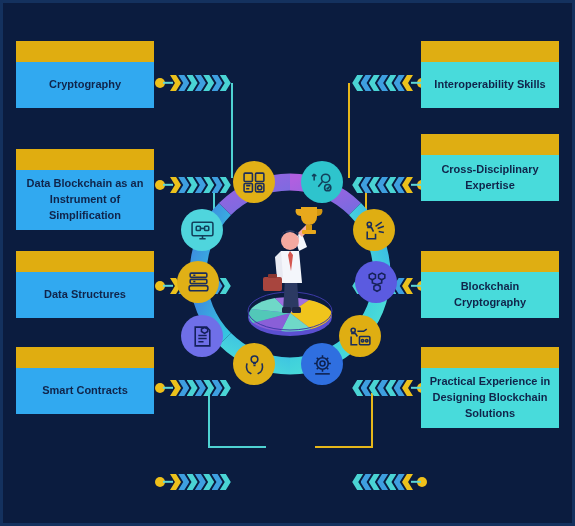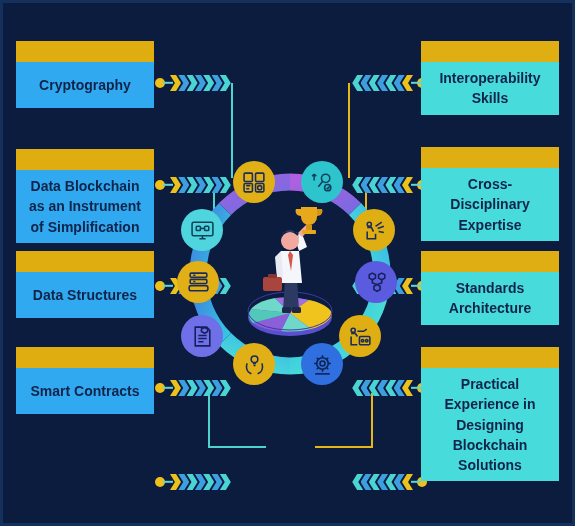--- a/index.html
+++ b/index.html
@@ -33,21 +33,21 @@
   }
   .card .hdr{
     height:21px;
     background:#e0ad10;
   }
   .card .body{
     min-height:46px;
     display:flex;align-items:center;justify-content:center;
     text-align:center;
     color:#10244a;
-    font-size:14px;
+    font-size:11px;
     font-weight:bold;
     line-height:1.45;
     padding:6px 8px;
     box-sizing:border-box;
   }
   
   .card.left{left:13px;}
   .card.left .body{background:#31a9f0;}
   .card.left .shadow{
     position:absolute;left:-5px;top:5px;
@@ -152,33 +152,33 @@
 
 
   <div class="card right" style="top:38px">
     <div class="shadow"></div>
     <div class="inner">
       <div class="hdr"></div>
       <div class="body">Interoperability Skills</div>
     </div>
   </div>
 
-  <div class="card right" style="top:144px">
+  <div class="card right" style="top:131px">
     <div class="shadow"></div>
     <div class="inner">
       <div class="hdr"></div>
       <div class="body">Cross-Disciplinary Expertise</div>
     </div>
   </div>
 
   <div class="card right" style="top:248px">
     <div class="shadow"></div>
     <div class="inner">
       <div class="hdr"></div>
-      <div class="body">Standards Architecture</div>
+      <div class="body">Blockchain Cryptography</div>
     </div>
   </div>
 
   <div class="card right" style="top:344px">
     <div class="shadow"></div>
     <div class="inner">
       <div class="hdr"></div>
       <div class="body">Practical Experience in Designing Blockchain Solutions</div>
     </div>
   </div>

